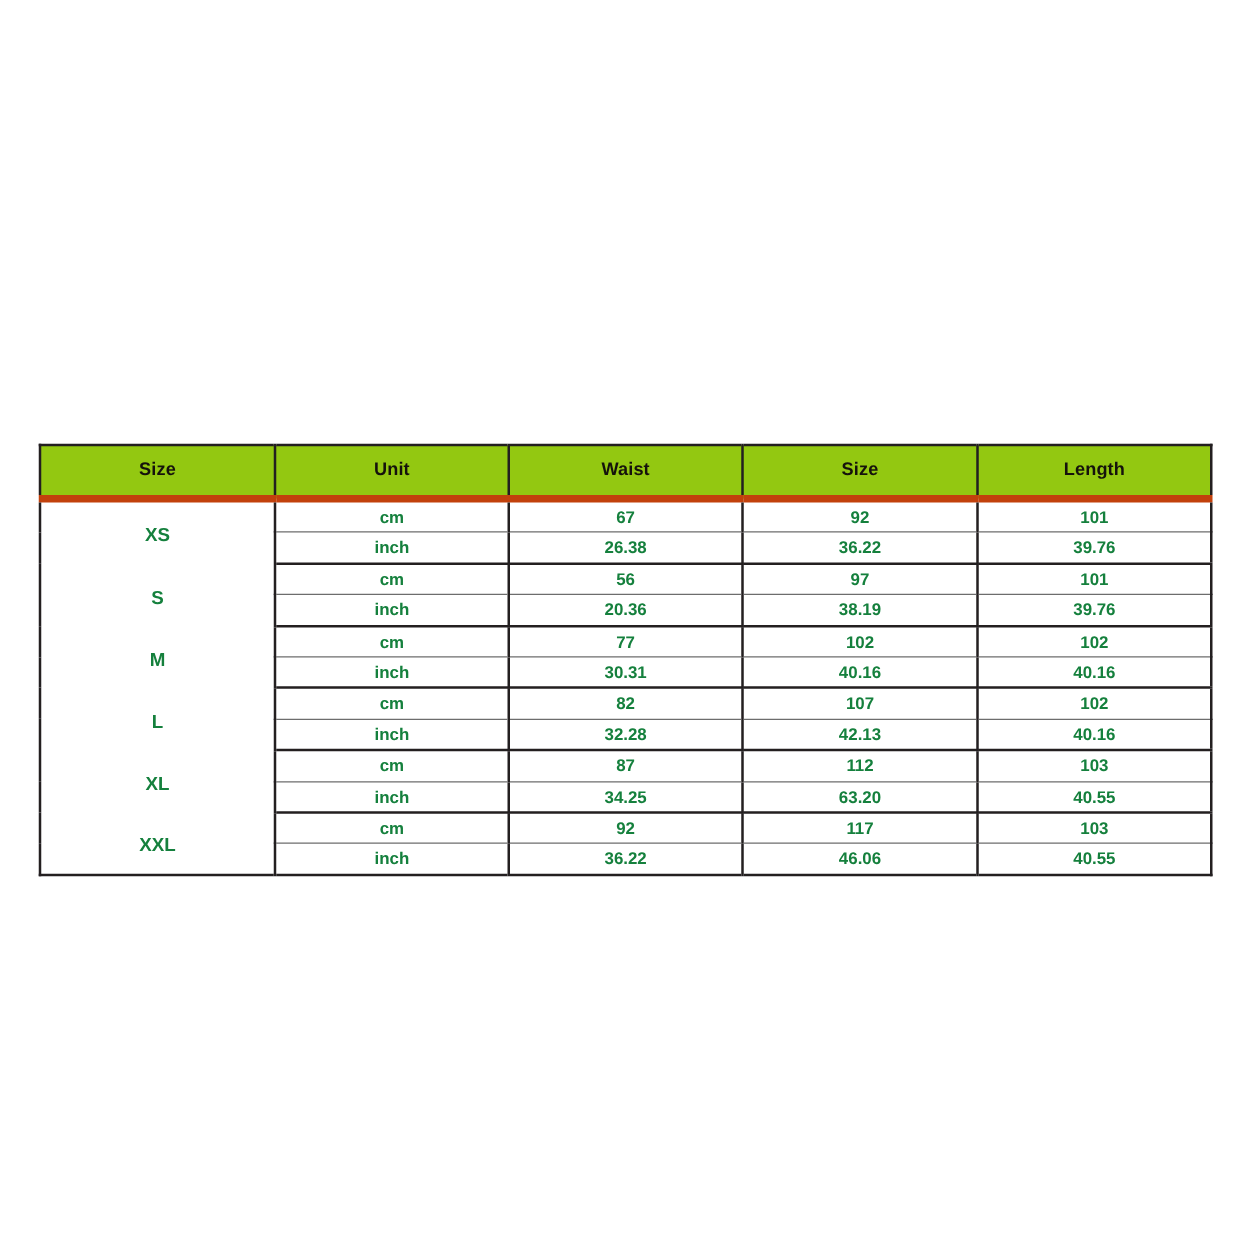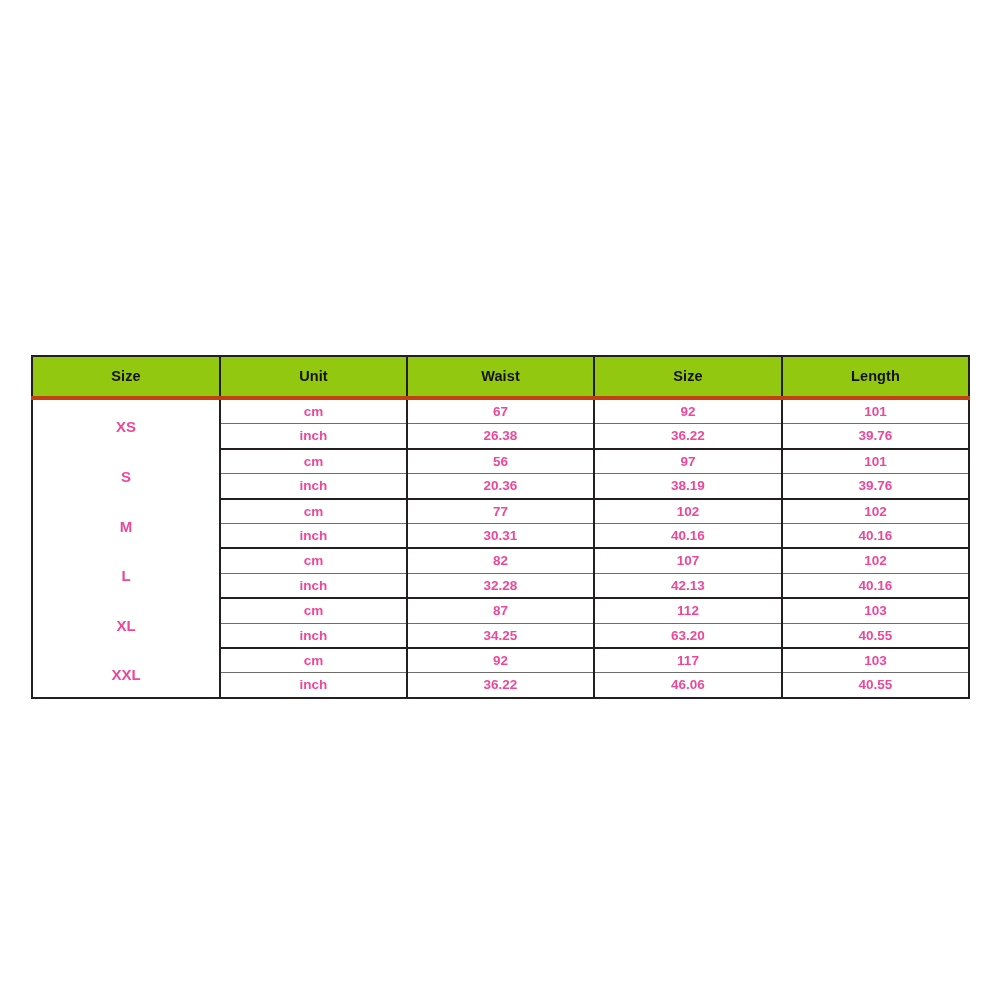--- a/index.html
+++ b/index.html
@@ -45,30 +45,30 @@
   .size-chart thead th {
     background: #93c811;
     color: #15120c;
     font-size: 14.5px;
     font-weight: bold;
     height: 39px;
     line-height: 39px;
     padding: 0;
     text-align: center;
     border-right: 2px solid #231f20;
-    border-bottom: 4px solid #c2410c;
+    border-bottom: 6px solid #c2410c;
     letter-spacing: 0.1px;
   }
   .size-chart thead th:last-child { border-right: none; }
 
   
   .size-chart tbody td {
     padding: 0;
     text-align: center;
-    color: #ec4899;
+    color: #15803d;
     font-size: 13.5px;
     font-weight: bold;
     height: 23.4px;
     line-height: 23.4px;
     border-right: 2px solid #231f20;
     background: #ffffff;
     white-space: nowrap;
   }
   .size-chart tbody td:last-child { border-right: none; }
 

